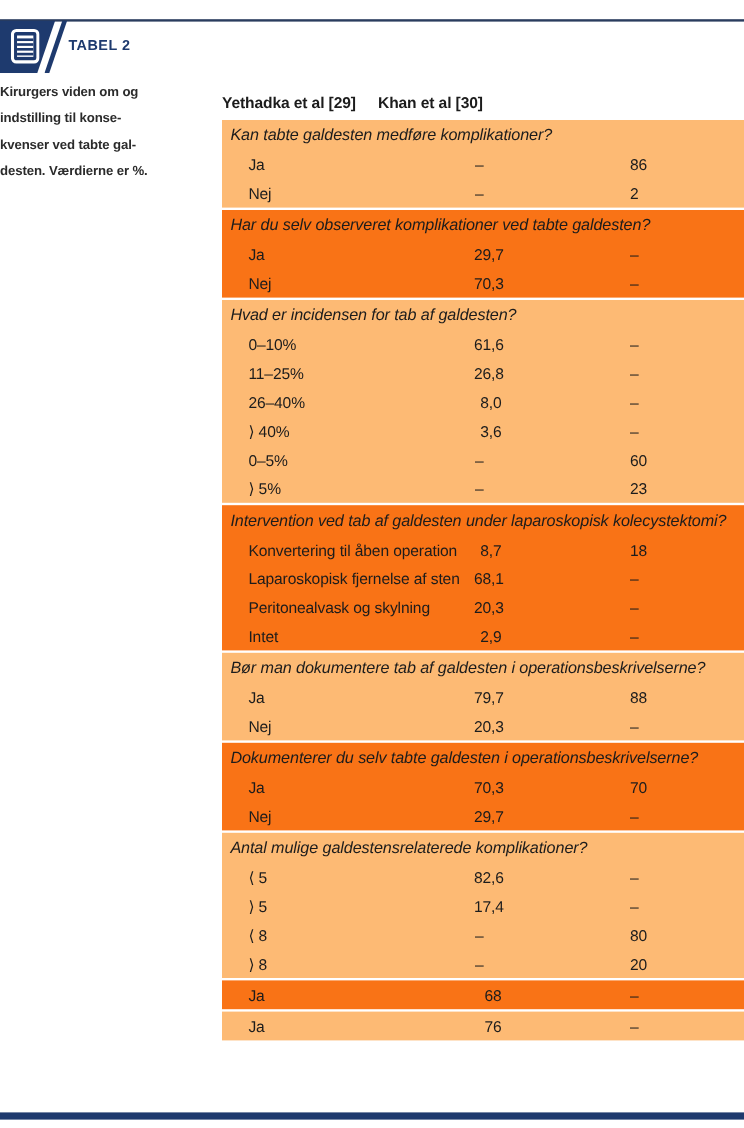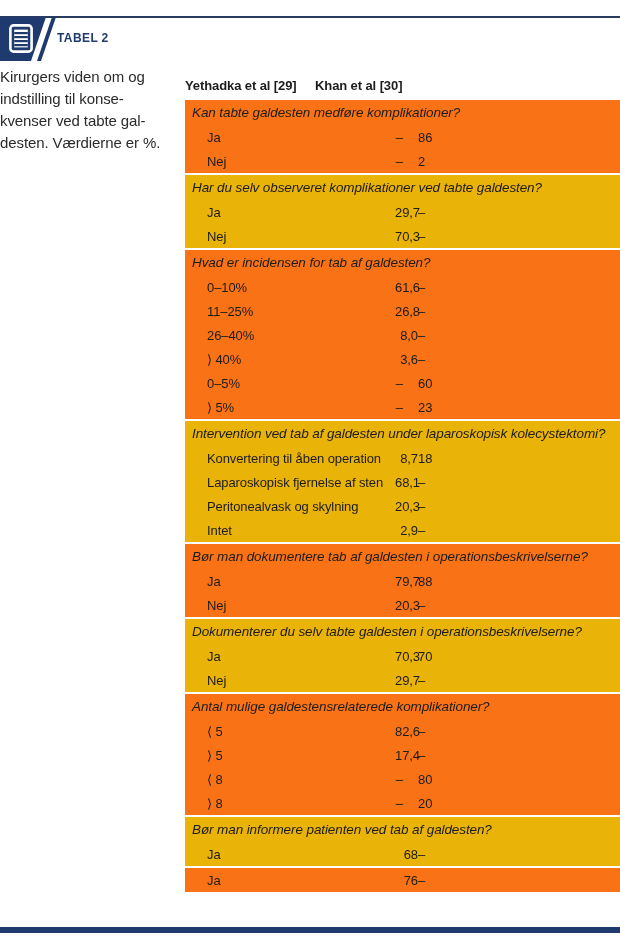--- a/index.html
+++ b/index.html
@@ -13,39 +13,39 @@
   .badge { position:absolute; left:0; top:17px; width:70px; height:44px; }
   .badge-main  { position:absolute; left:0; top:0; width:70px; height:44px; background:#1e3a6e;
                  clip-path:polygon(0 0, 46px 0, 31px 44px, 0 44px); }
   .badge-sliver{ position:absolute; left:0; top:0; width:70px; height:44px; background:#1e3a6e;
                  clip-path:polygon(52px 0, 56px 0, 41px 44px, 37px 44px); }
   .badge svg { position:absolute; left:9px; top:7px; }
 
   .table-title { position:absolute; left:57px; top:31px; font-size:12px; font-weight:bold;
                  color:#1e3a6e; letter-spacing:0.4px; }
 
-  .caption { position:absolute; left:0; top:66px; width:182px; font-size:15px; font-weight:normal;
+  .caption { position:absolute; left:0; top:66px; width:182px; font-size:11px; font-weight:bold;
              line-height:22px; color:#2b2b2b; letter-spacing:-0.1px; }
 
   .table { position:absolute; left:185px; top:73px; width:435px; font-size:13px; letter-spacing:-0.1px; }
   .header-row { display:flex; align-items:center; height:25px; font-weight:bold; }
   .hc1 { width:210px; padding-left:7px; box-sizing:border-box; }
   .hc2 { width:130px; white-space:nowrap; }
   .hc3 { flex:1; white-space:nowrap; }
 
   .section { margin-top:2px; }
-  .section.shaded { background:#f97316; }
-  .section.light  { background:#eab308; }
+  .section.shaded { background:#fdba74; }
+  .section.light  { background:#f97316; }
   .qrow { height:25px; line-height:25px; padding-left:7px; font-style:italic; font-size:13.5px;
           white-space:nowrap; }
   .row  { display:flex; align-items:center; height:24px; }
   .c1 { width:210px; padding-left:22px; box-sizing:border-box; white-space:nowrap; }
   .c2 { width:23px; text-align:right; box-sizing:border-box; white-space:nowrap; }
   .c2.dash { padding-right:15px; }
-  .c3 { width:95px; box-sizing:border-box; white-space:nowrap; }
+  .c3 { width:95px; margin-left:107px; box-sizing:border-box; white-space:nowrap; }
 </style>
 </head>
 <body>
 
 <div class="top-rule"></div>
 
 <div class="badge">
   <div class="badge-main"></div>
   <div class="badge-sliver"></div>
   <svg width="24" height="30" viewBox="0 0 24 30">
@@ -198,21 +198,20 @@
           <span class="c2 dash">–</span>
           <span class="c3">80</span>
         </div>
         <div class="row">
           <span class="c1">⟩ 8</span>
           <span class="c2 dash">–</span>
           <span class="c3">20</span>
         </div>
       </div>
       <div class="section light">
-        <div class="qrow">Bør man informere patienten ved tab af galdesten?</div>
         <div class="row">
           <span class="c1">Ja</span>
           <span class="c2">68</span>
           <span class="c3 dash">–</span>
         </div>
       </div>
       <div class="section shaded">
         <div class="row">
           <span class="c1">Ja</span>
           <span class="c2">76</span>

